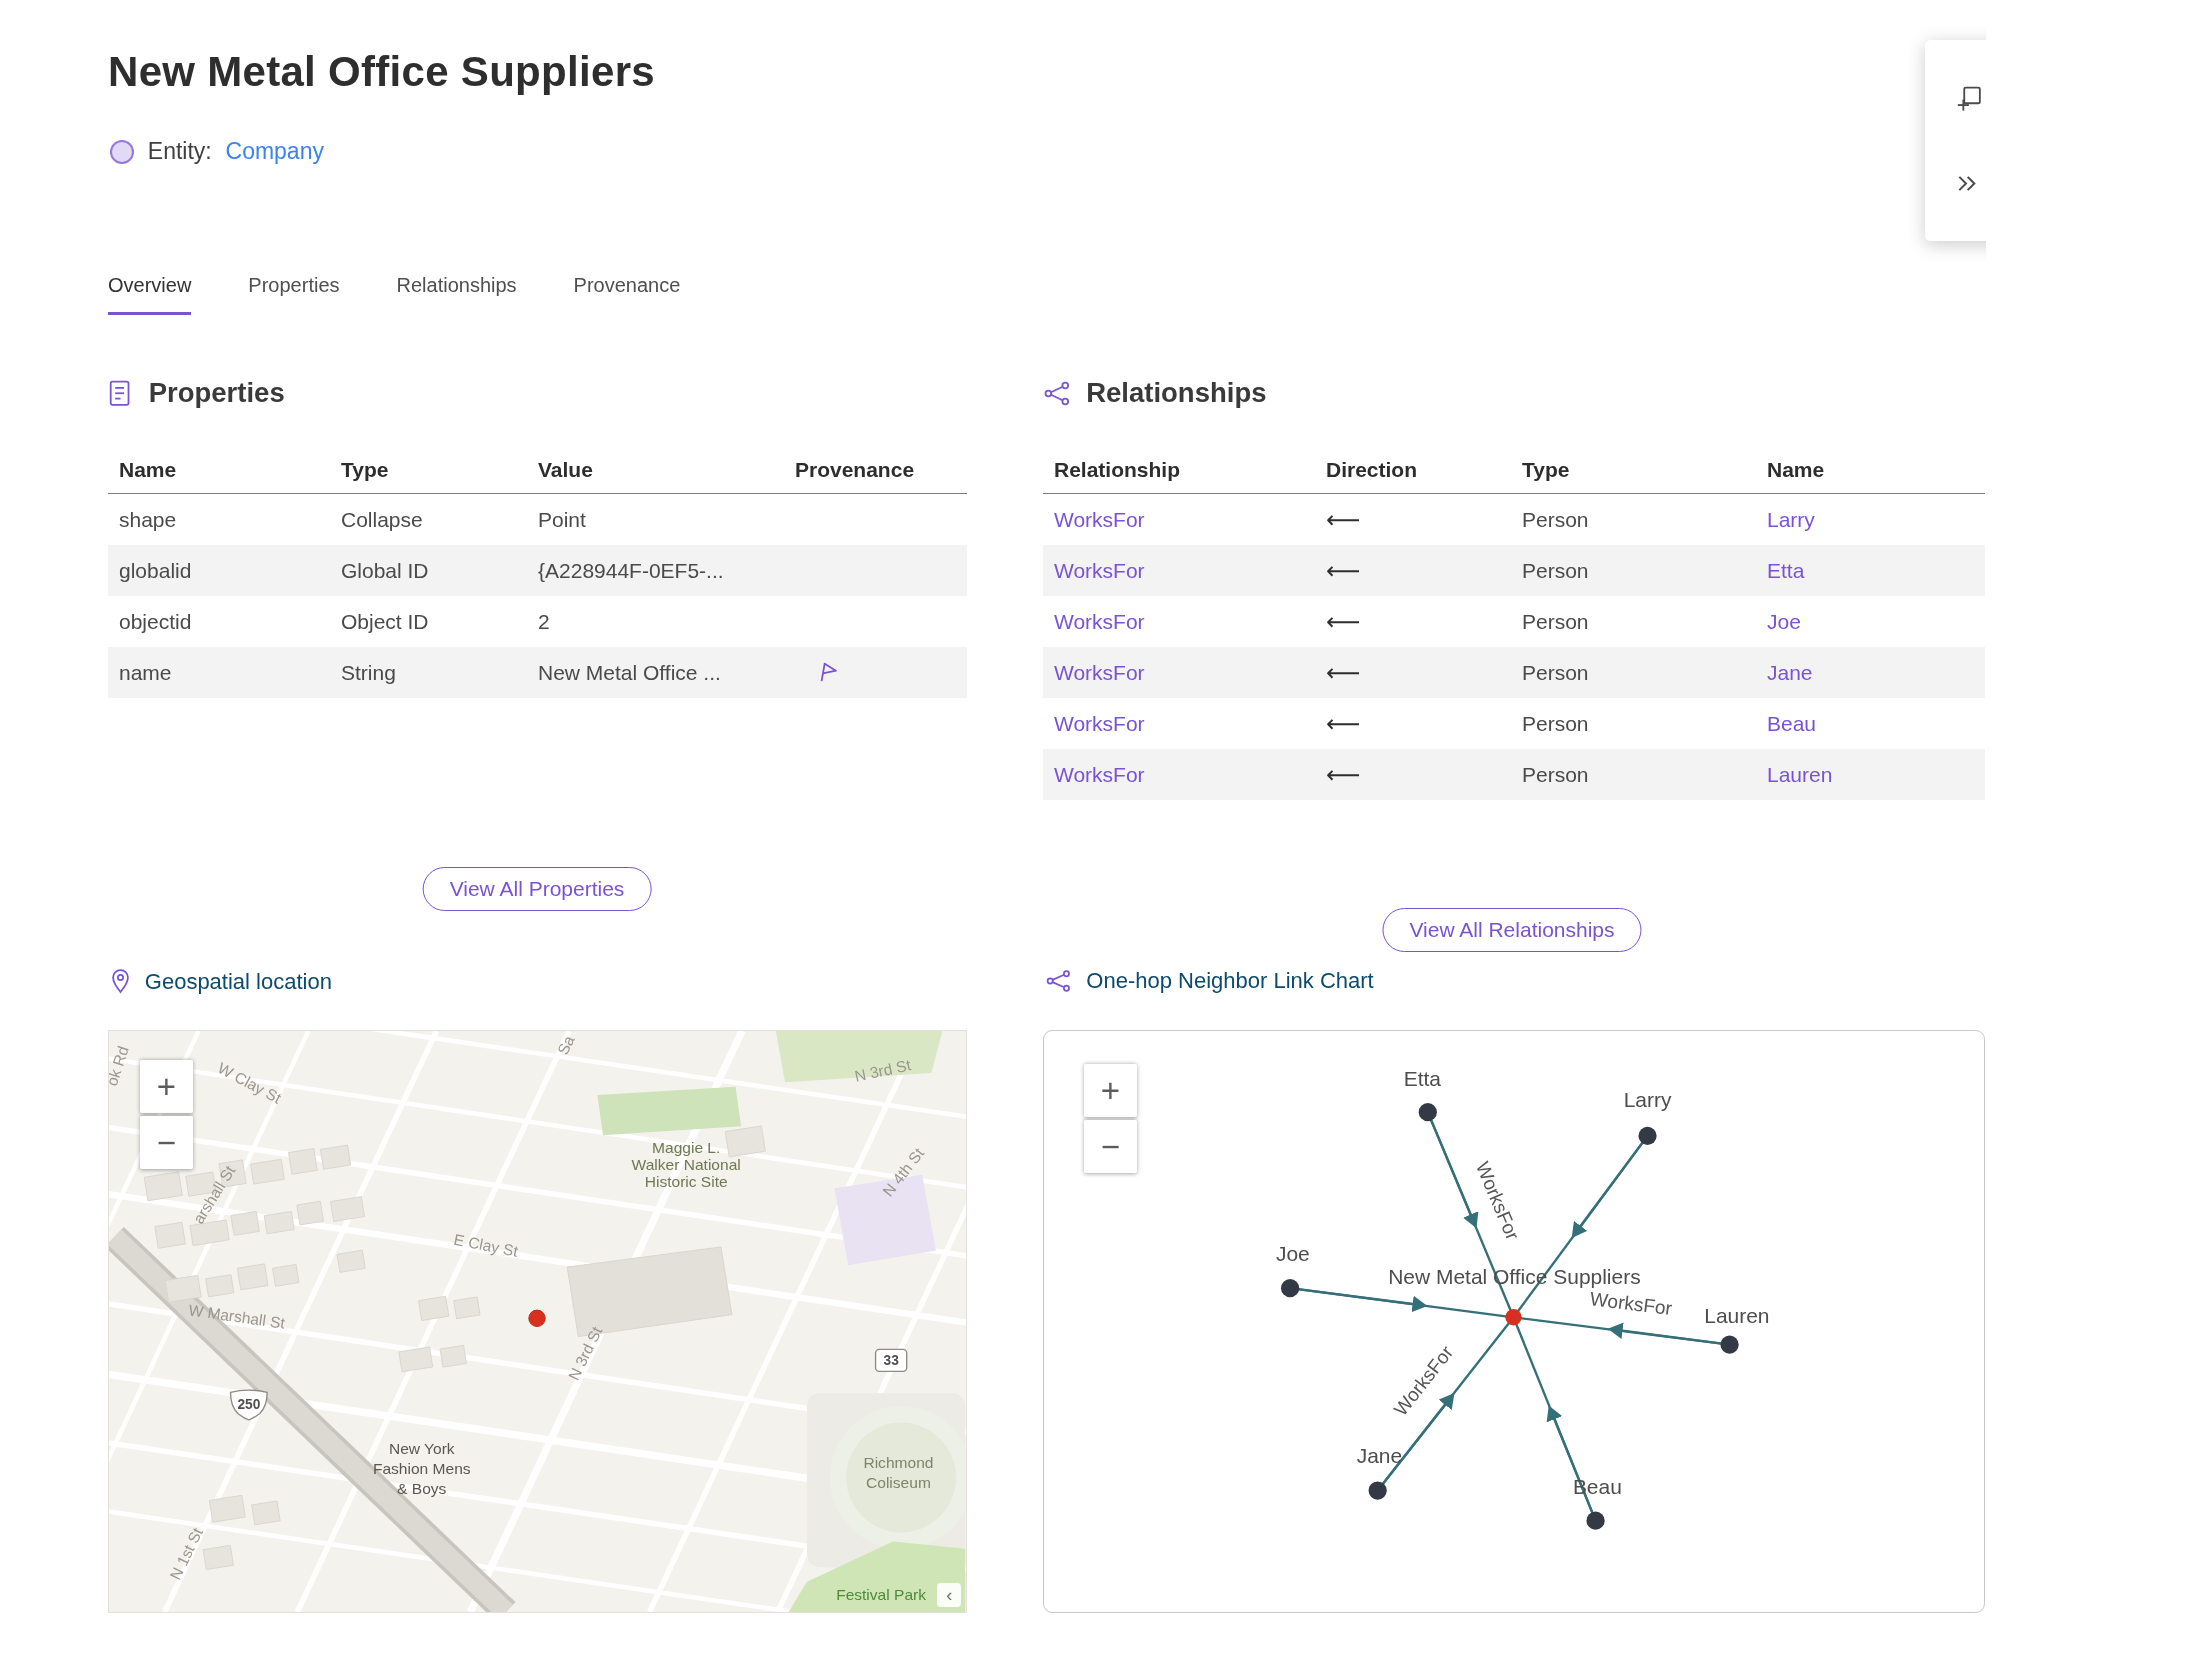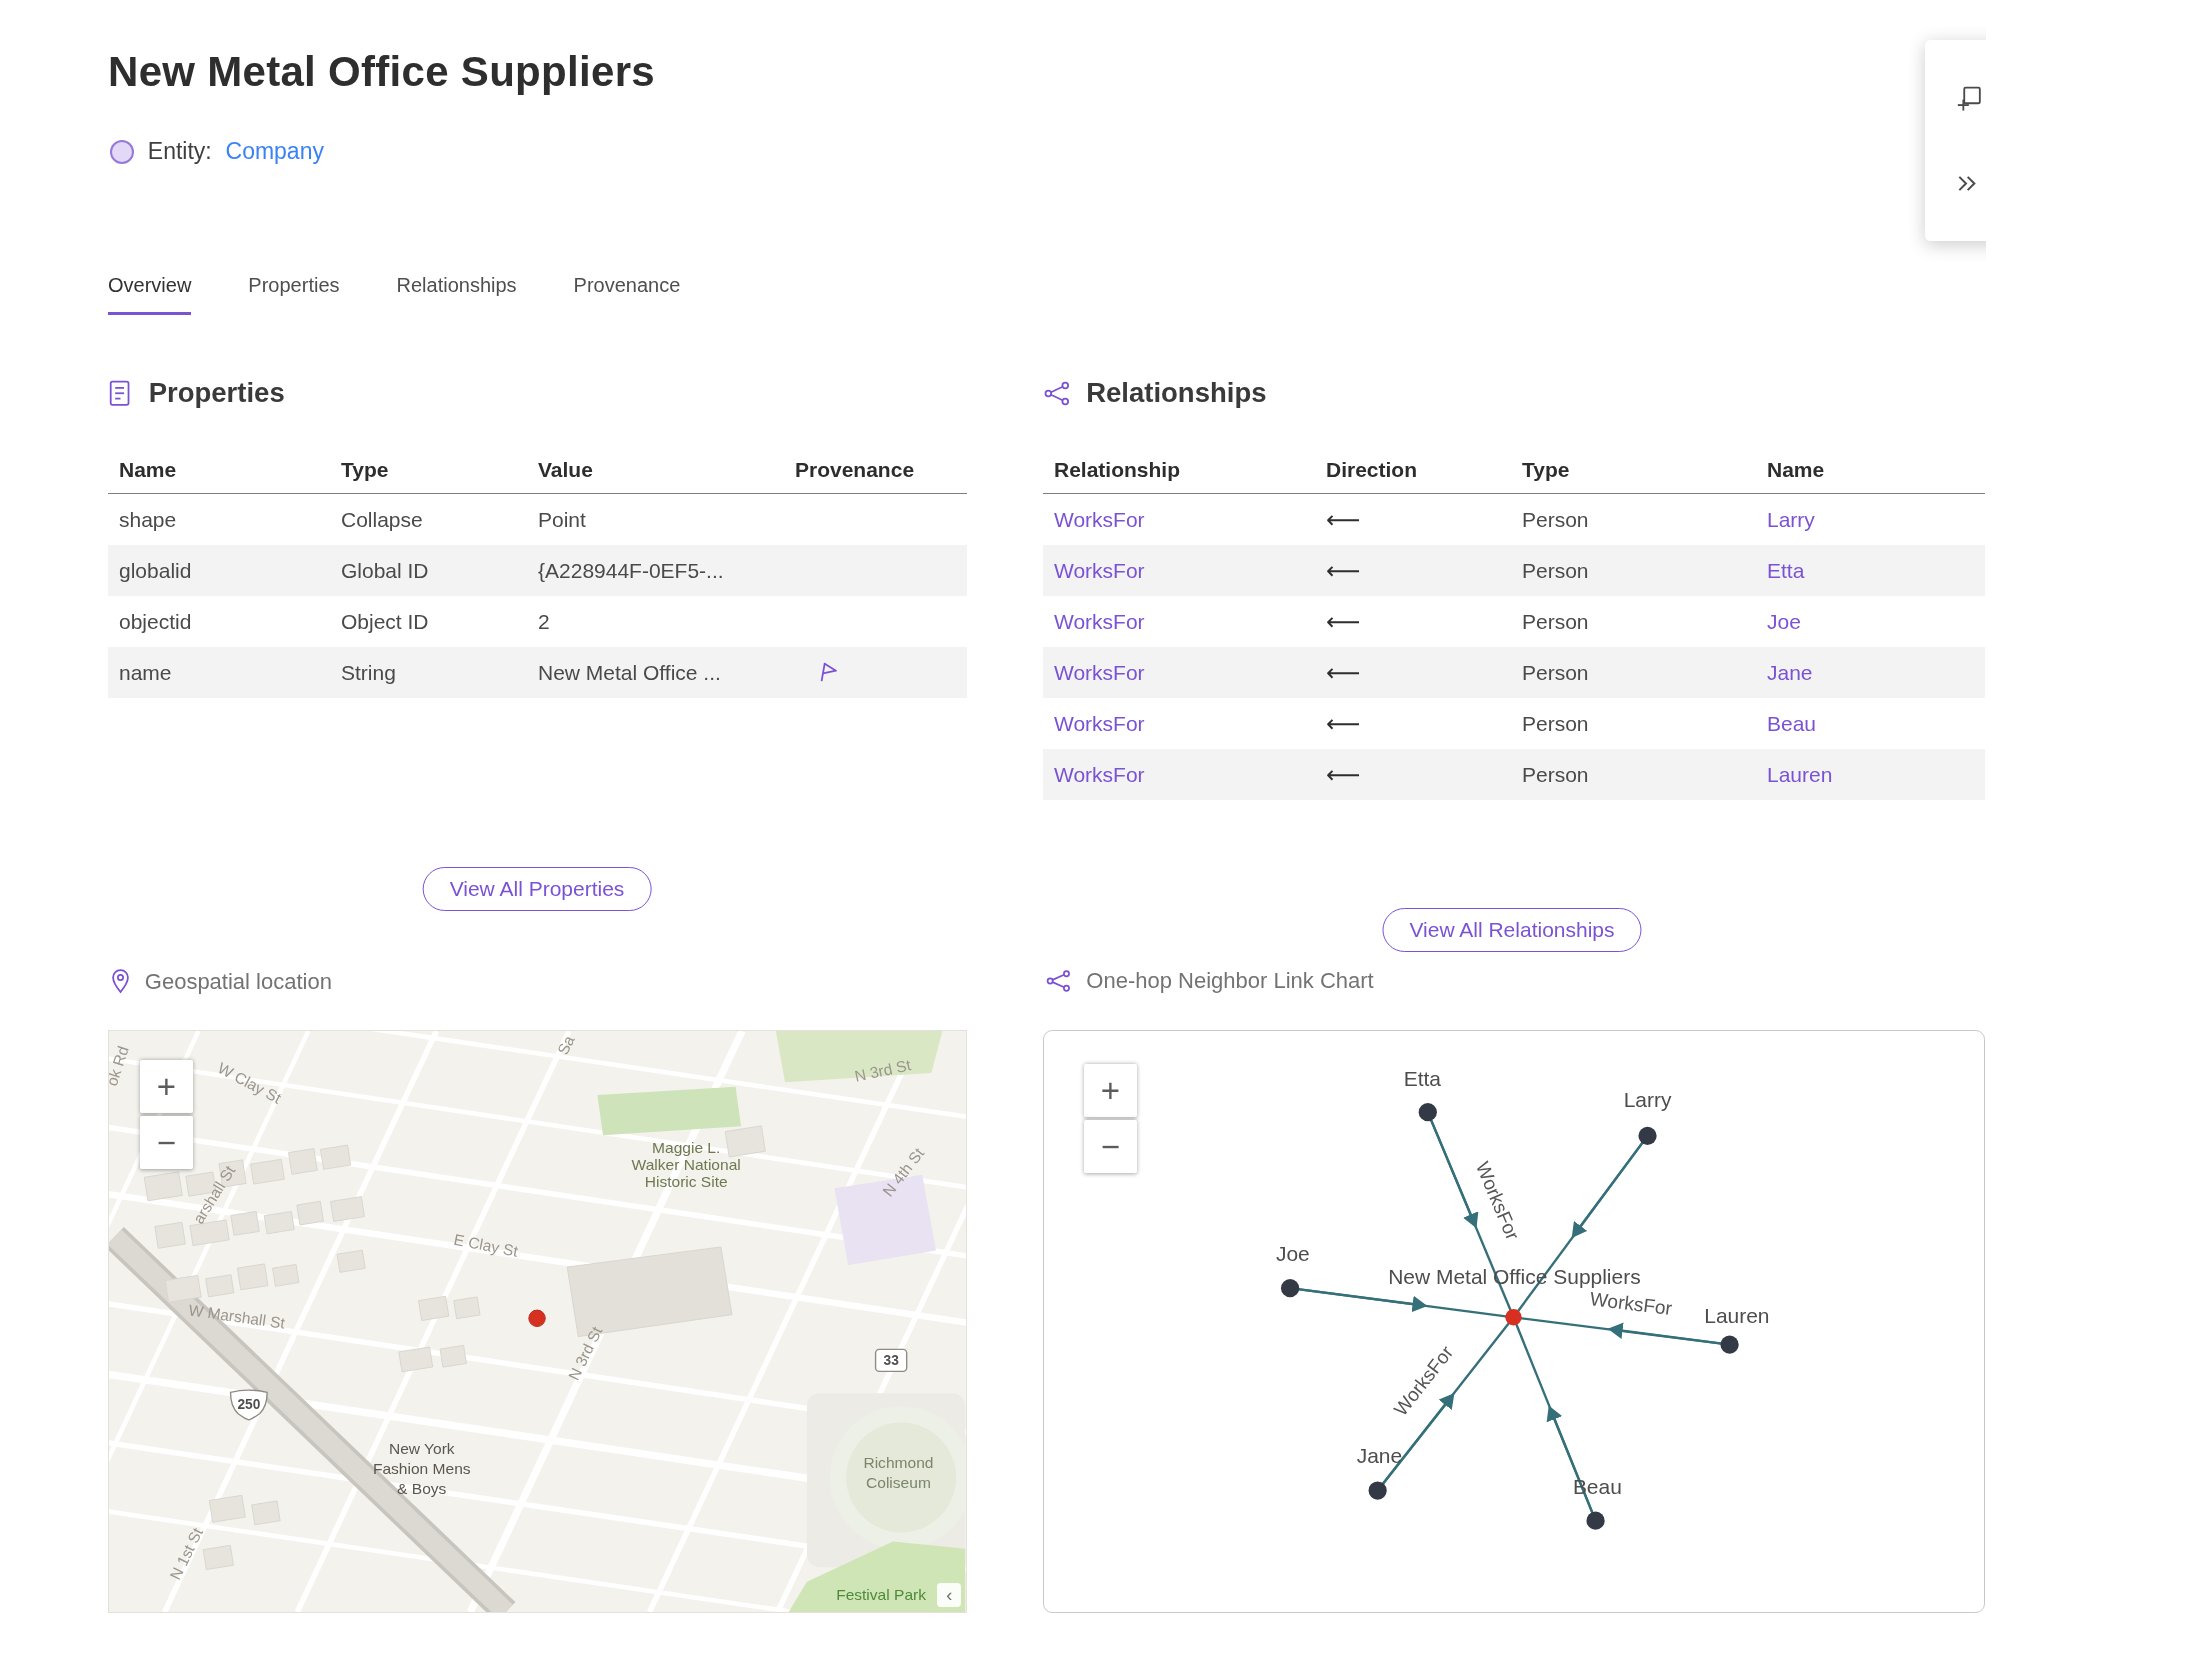--- a/index.html
+++ b/index.html
@@ -21,21 +21,21 @@
 .row{display:grid;align-items:center;height:51px;font-size:21px;color:#4a4a4a}
 .props-grid{grid-template-columns:222px 197px 257px 1fr;width:859px}
 .rels-grid{grid-template-columns:272px 196px 245px 1fr;width:942px}
 .row>span{padding-left:11px}
 .thead{height:48px;font-weight:700;color:#2d2d2d;border-bottom:1.8px solid #7e7e7e}
 .tbody .row:nth-child(even){background:#f3f3f3}
 .link{color:#7a52d4;cursor:pointer}
 .dir{font-family:"DejaVu Sans",sans-serif;font-size:24px;color:#2e2e2e}
 .prov-cell svg{margin-left:22px;display:block}
 .view-all{position:absolute;top:867px;transform:translateX(-50%);height:44px;padding:0 26px;border:1.8px solid #7a52d4;border-radius:24px;background:#fff;color:#7a52d4;font-size:21px;font-family:inherit;cursor:pointer}
-.sub-head{position:absolute;top:968px;display:flex;align-items:center;gap:13.8px;font-size:22px;color:#737373}
+.sub-head{position:absolute;top:968px;display:flex;align-items:center;gap:13.8px;font-size:22px;color:#0c4a6e}
 .map-box{position:absolute;left:108px;top:1030px;width:859px;height:583px;overflow:hidden;background:#f4f2ed;border:0.9px solid #e4e1db}
 .chart-box{position:absolute;left:1043px;top:1030px;width:942px;height:583px;background:#fff;border:1.8px solid #c9c9c9;border-radius:9.2px;overflow:hidden}
 .zoomctl{position:absolute;display:flex;flex-direction:column;gap:2.8px;z-index:3}
 .zbtn{width:53px;height:53px;background:#fff;border:none;box-shadow:0 0.9px 4.6px rgba(0,0,0,.35);color:#5c5c5c;font-size:33px;line-height:51px;cursor:pointer;font-family:inherit;border-radius:1.8px}
 .attrib{position:absolute;right:4.6px;bottom:5.5px;width:24px;height:24px;background:rgba(255,255,255,.9);border-radius:3.7px;color:#6e6e6e;font-size:18.4px;display:flex;align-items:center;justify-content:center;cursor:pointer;z-index:3}
 .map-svg,.chart-svg{display:block}
 .street{stroke:#fff;fill:none}
 .st-label{fill:#9b958c;font-size:17px;text-anchor:middle}
 .lm-green{fill:#6d7950;font-size:17px;text-anchor:middle}
 .lm-gray{fill:#5b564e;font-size:17px;text-anchor:middle}

